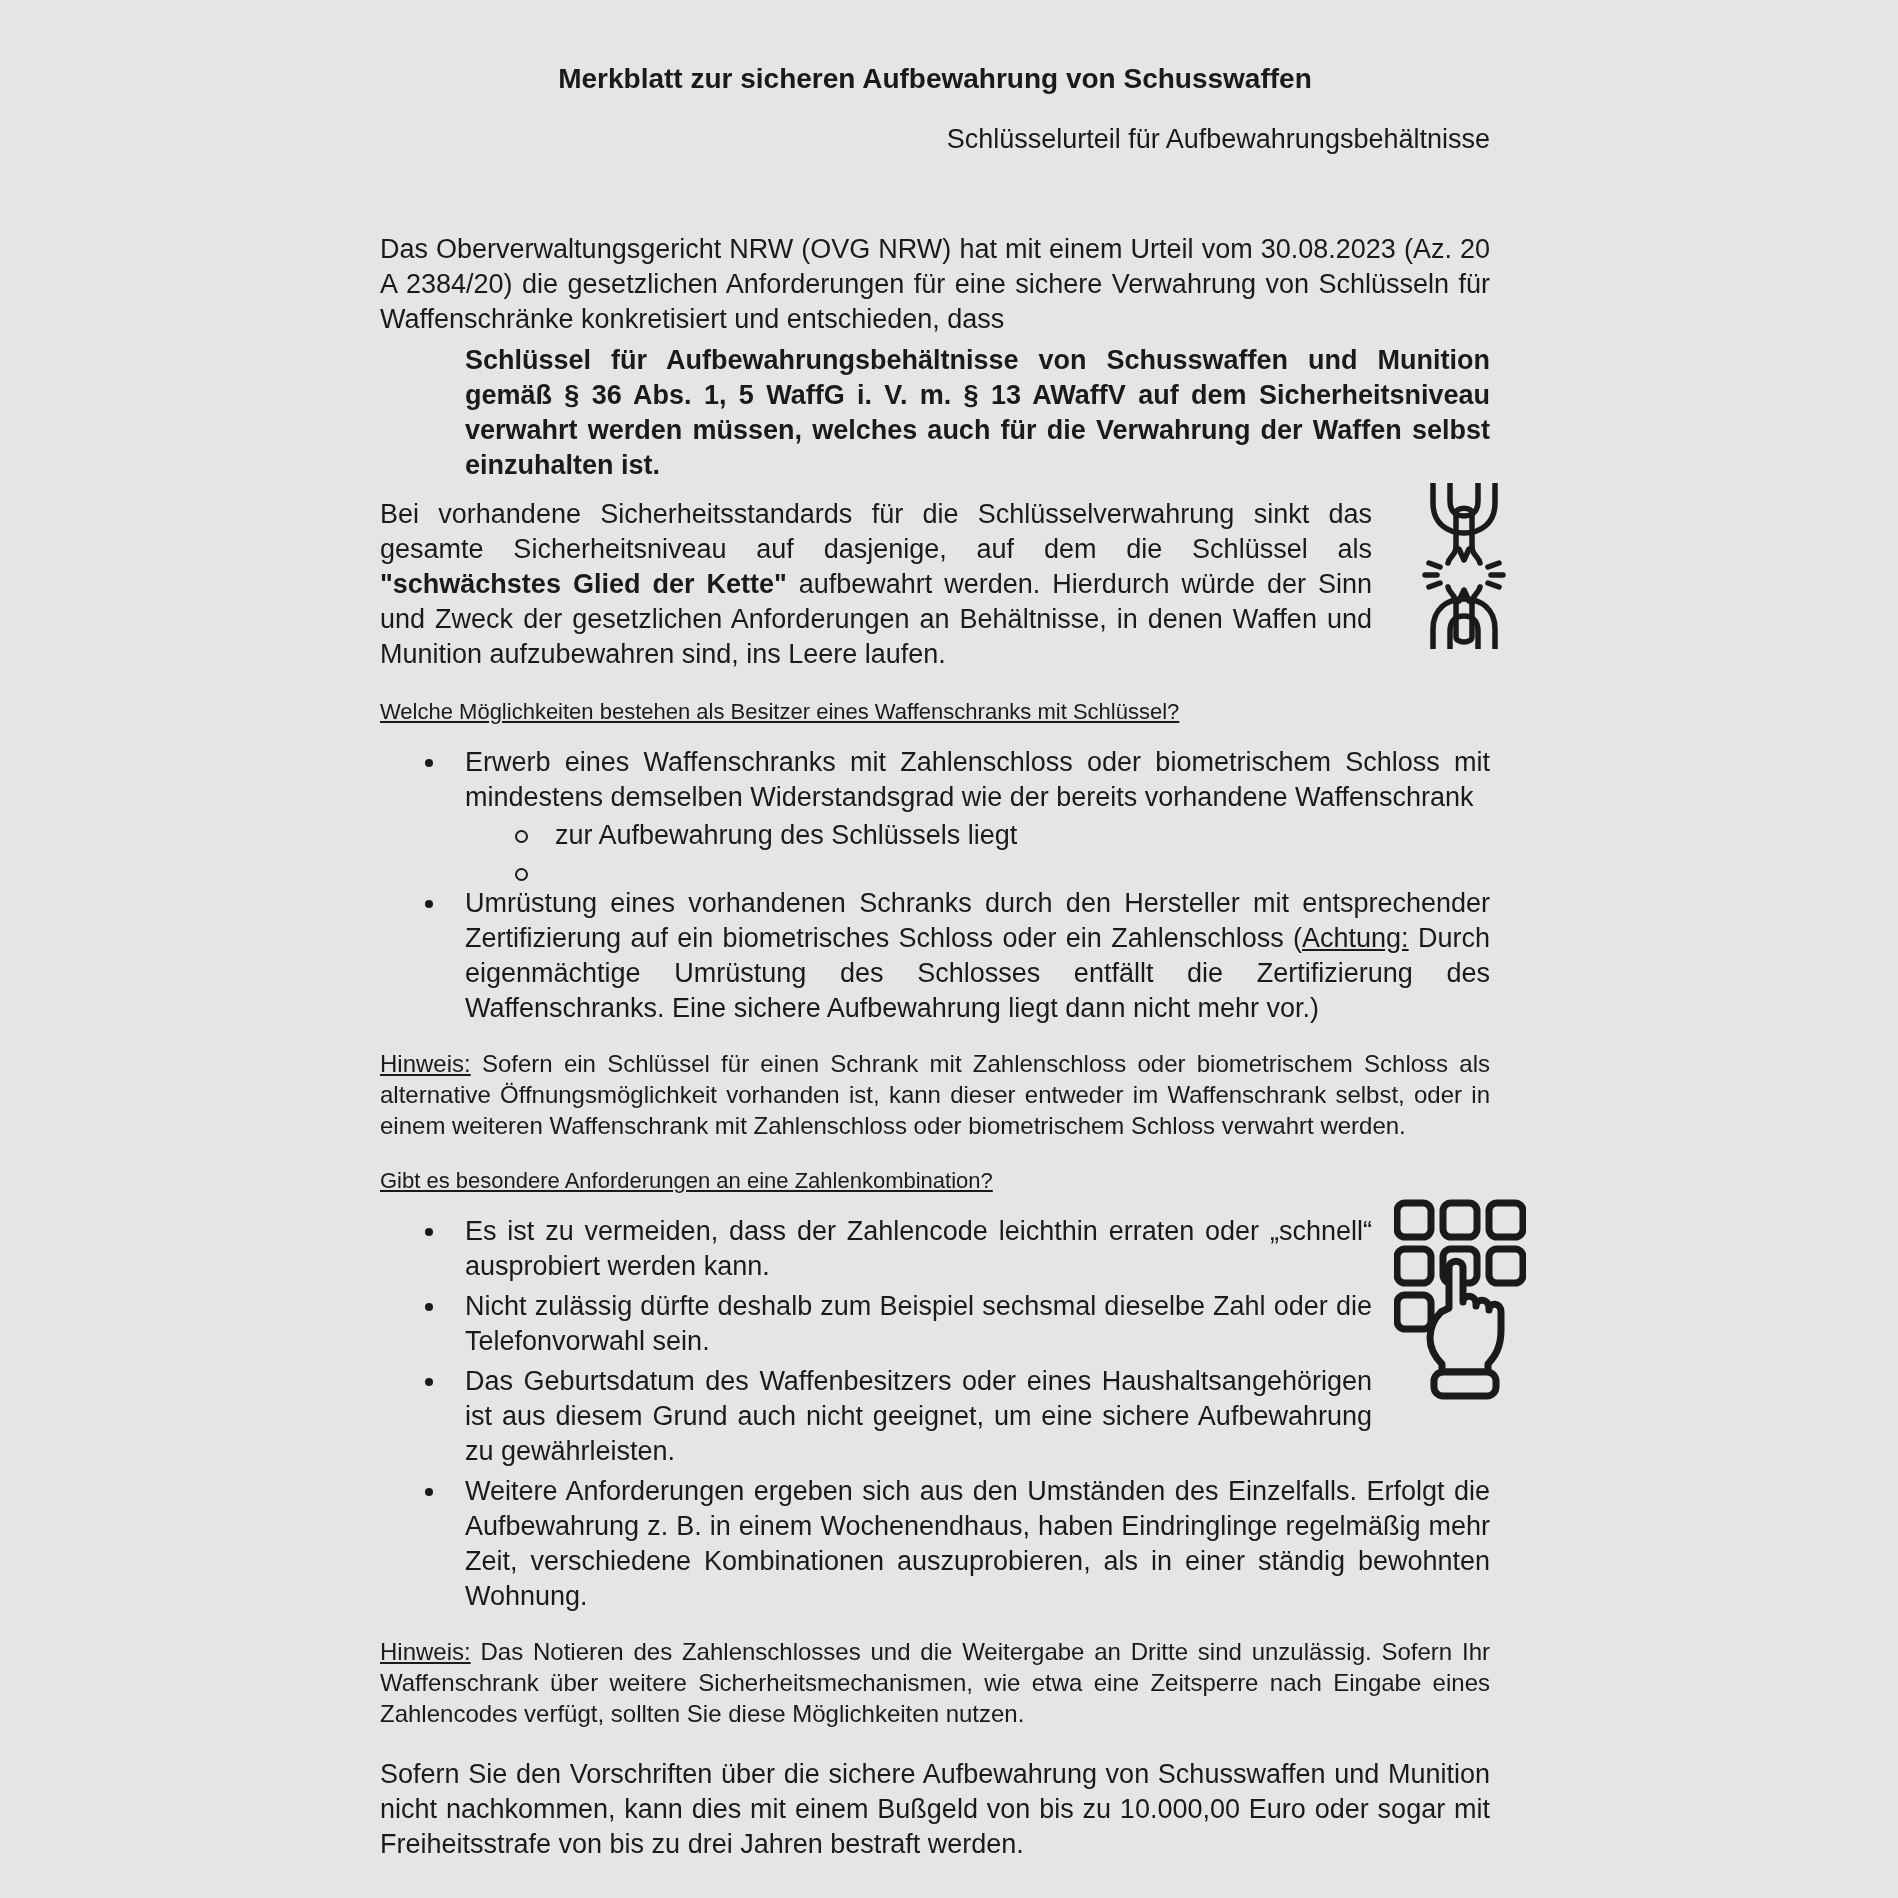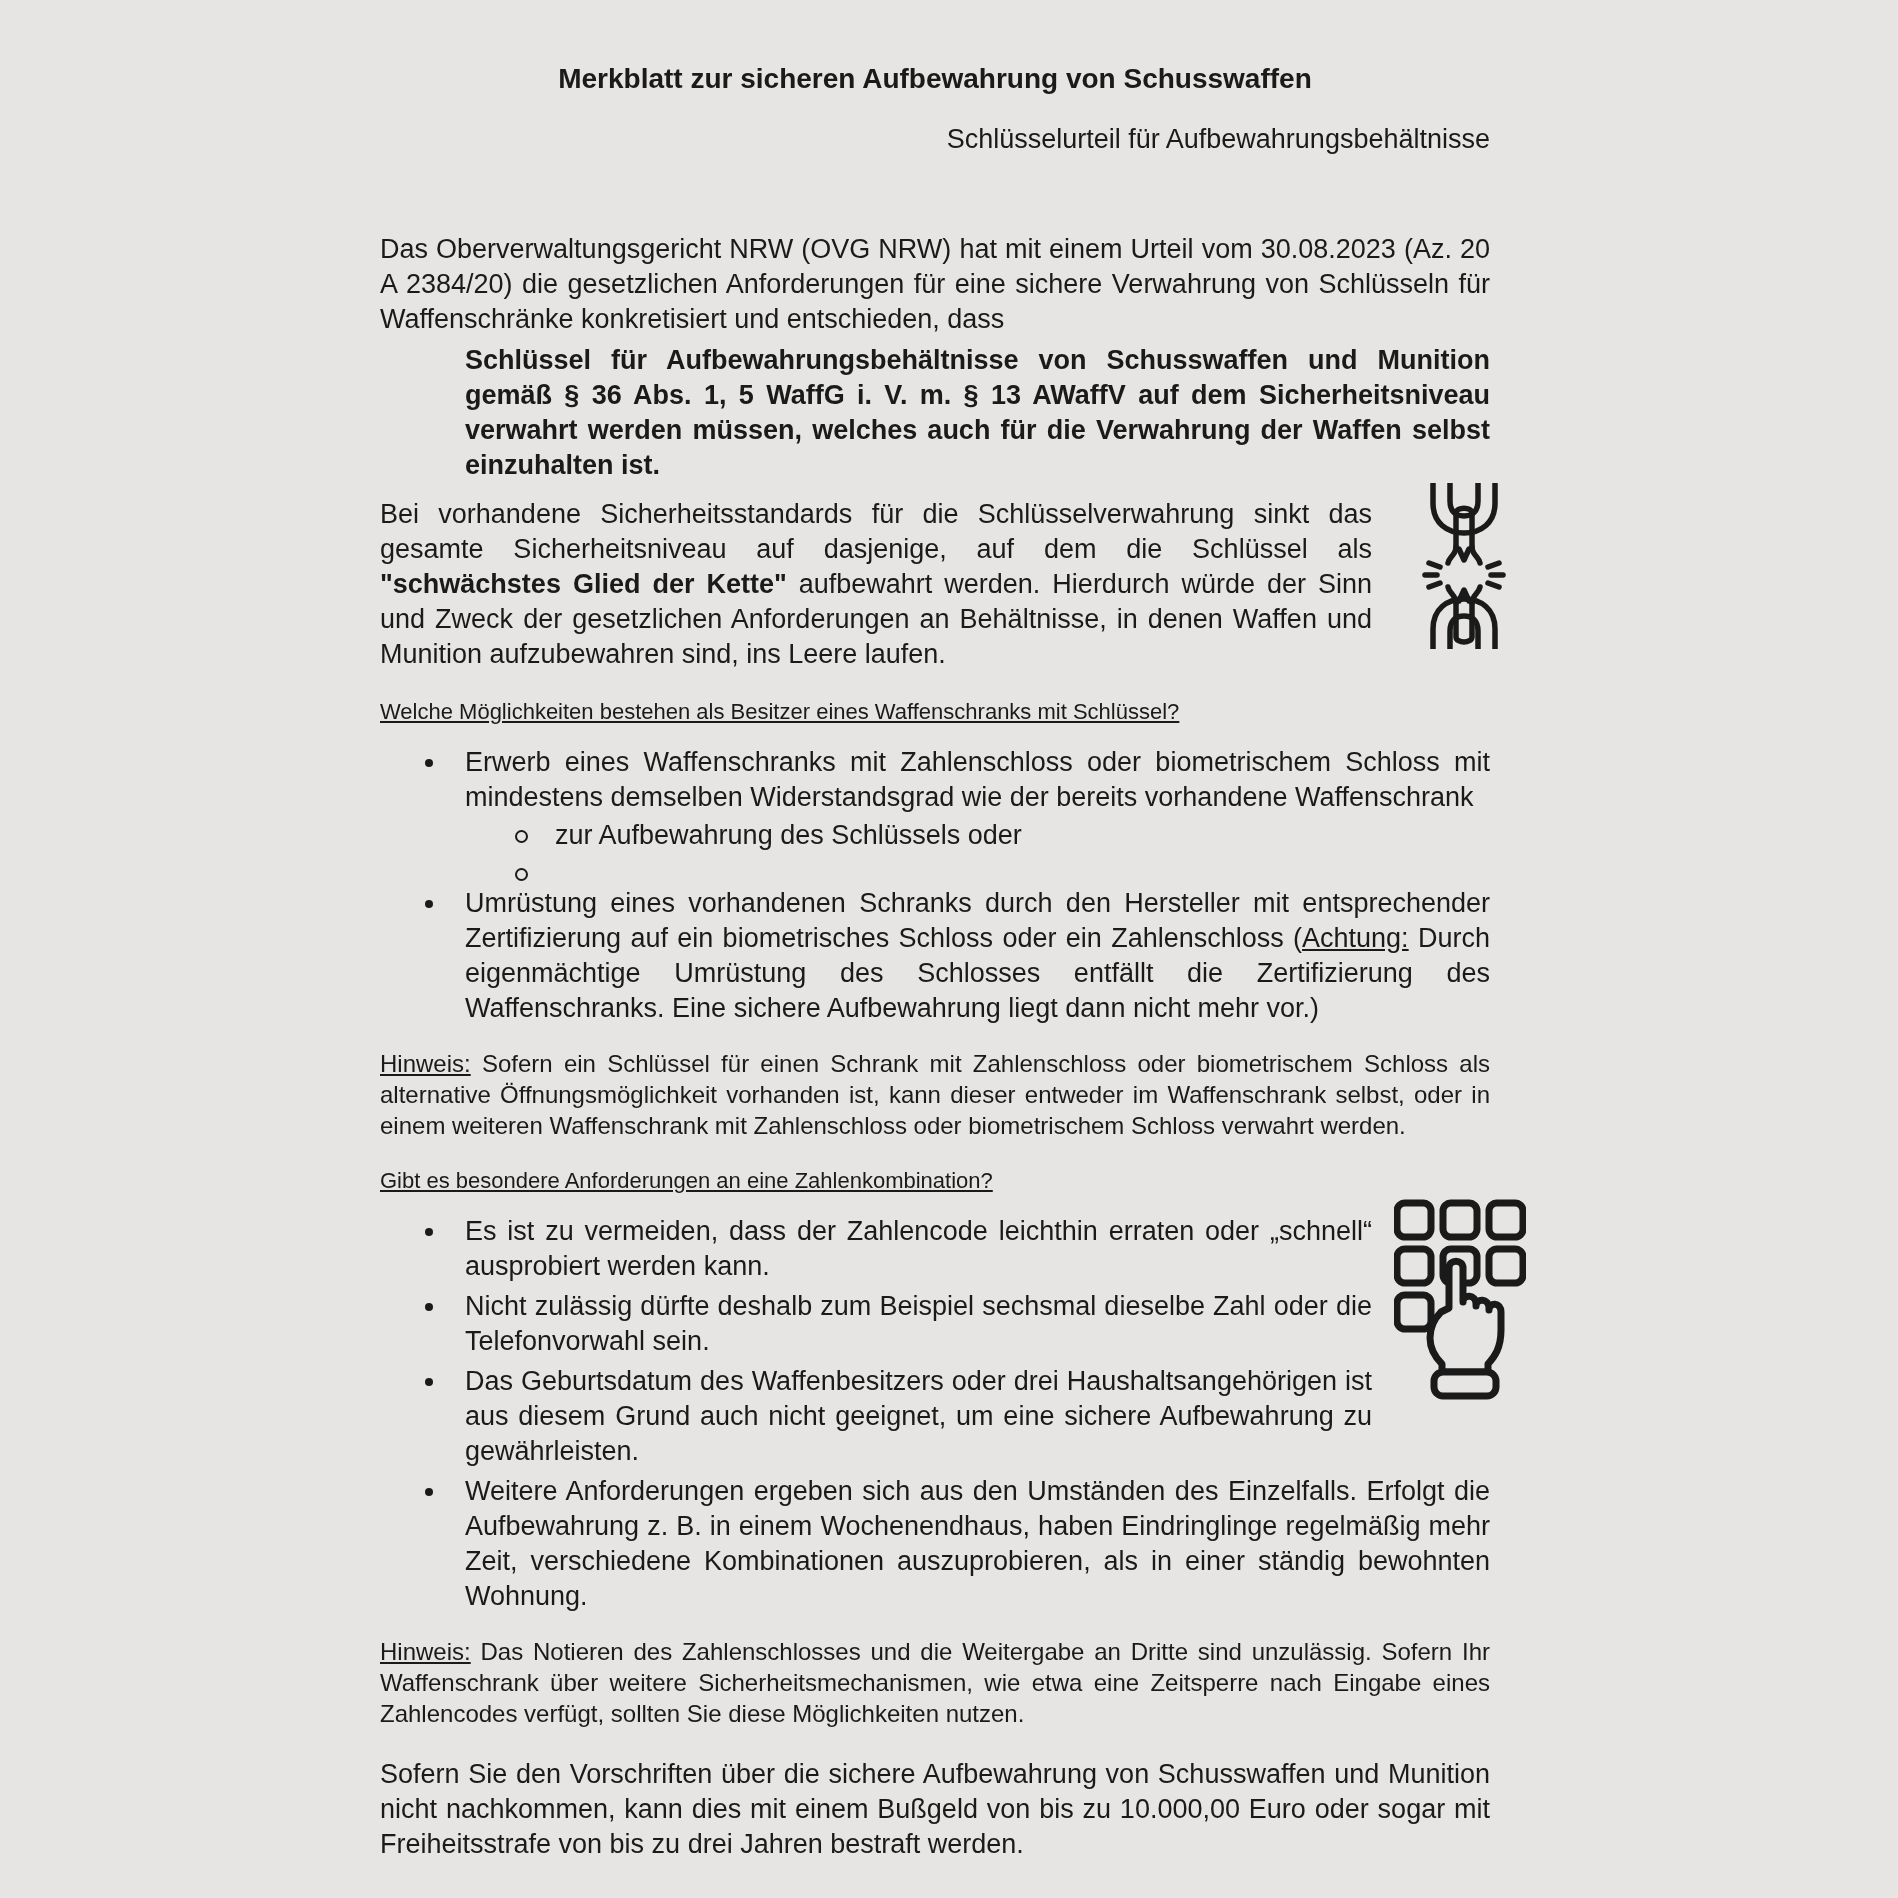--- a/index.html
+++ b/index.html
@@ -150,21 +150,21 @@
     <div class="bitem">
       <span class="bm">
           <span class="dot"></span>
         </span>
       <span class="btext">Erwerb eines Waffenschranks mit Zahlenschloss oder biometrischem Schloss mit mindestens demselben Widerstandsgrad wie der bereits vorhandene Waffenschrank</span>
     </div>
     <div class="sitem">
       <span class="sm">
           <span class="ring"></span>
         </span>
-      <span class="stext">zur Aufbewahrung des Schlüssels oder</span>
+      <span class="stext">zur Aufbewahrung des Schlüssels liegt</span>
     </div>
     <div class="sitem">
       <span class="sm">
           <span class="ring"></span>
         </span>
     </div>
     <div class="bitem">
       <span class="bm">
           <span class="dot"></span>
         </span>
@@ -207,21 +207,21 @@
     <div class="bitem narrow">
       <span class="bm">
           <span class="dot"></span>
         </span>
       <span class="btext">Nicht zulässig dürfte deshalb zum Beispiel sechsmal dieselbe Zahl oder die Telefonvorwahl sein.</span>
     </div>
     <div class="bitem narrow">
       <span class="bm">
           <span class="dot"></span>
         </span>
-      <span class="btext">Das Geburtsdatum des Waffenbesitzers oder drei Haushaltsangehörigen ist aus diesem Grund auch nicht geeignet, um eine sichere Aufbewahrung zu gewährleisten.</span>
+      <span class="btext">Das Geburtsdatum des Waffenbesitzers oder eines Haushaltsangehörigen ist aus diesem Grund auch nicht geeignet, um eine sichere Aufbewahrung zu gewährleisten.</span>
     </div>
     <div class="bitem">
       <span class="bm">
           <span class="dot"></span>
         </span>
       <span class="btext">Weitere Anforderungen ergeben sich aus den Umständen des Einzelfalls. Erfolgt die Aufbewahrung z. B. in einem Wochenendhaus, haben Eindringlinge regelmäßig mehr Zeit, verschiedene Kombinationen auszuprobieren, als in einer ständig bewohnten Wohnung.</span>
     </div>
   </div>
 
   <div class="hint">

